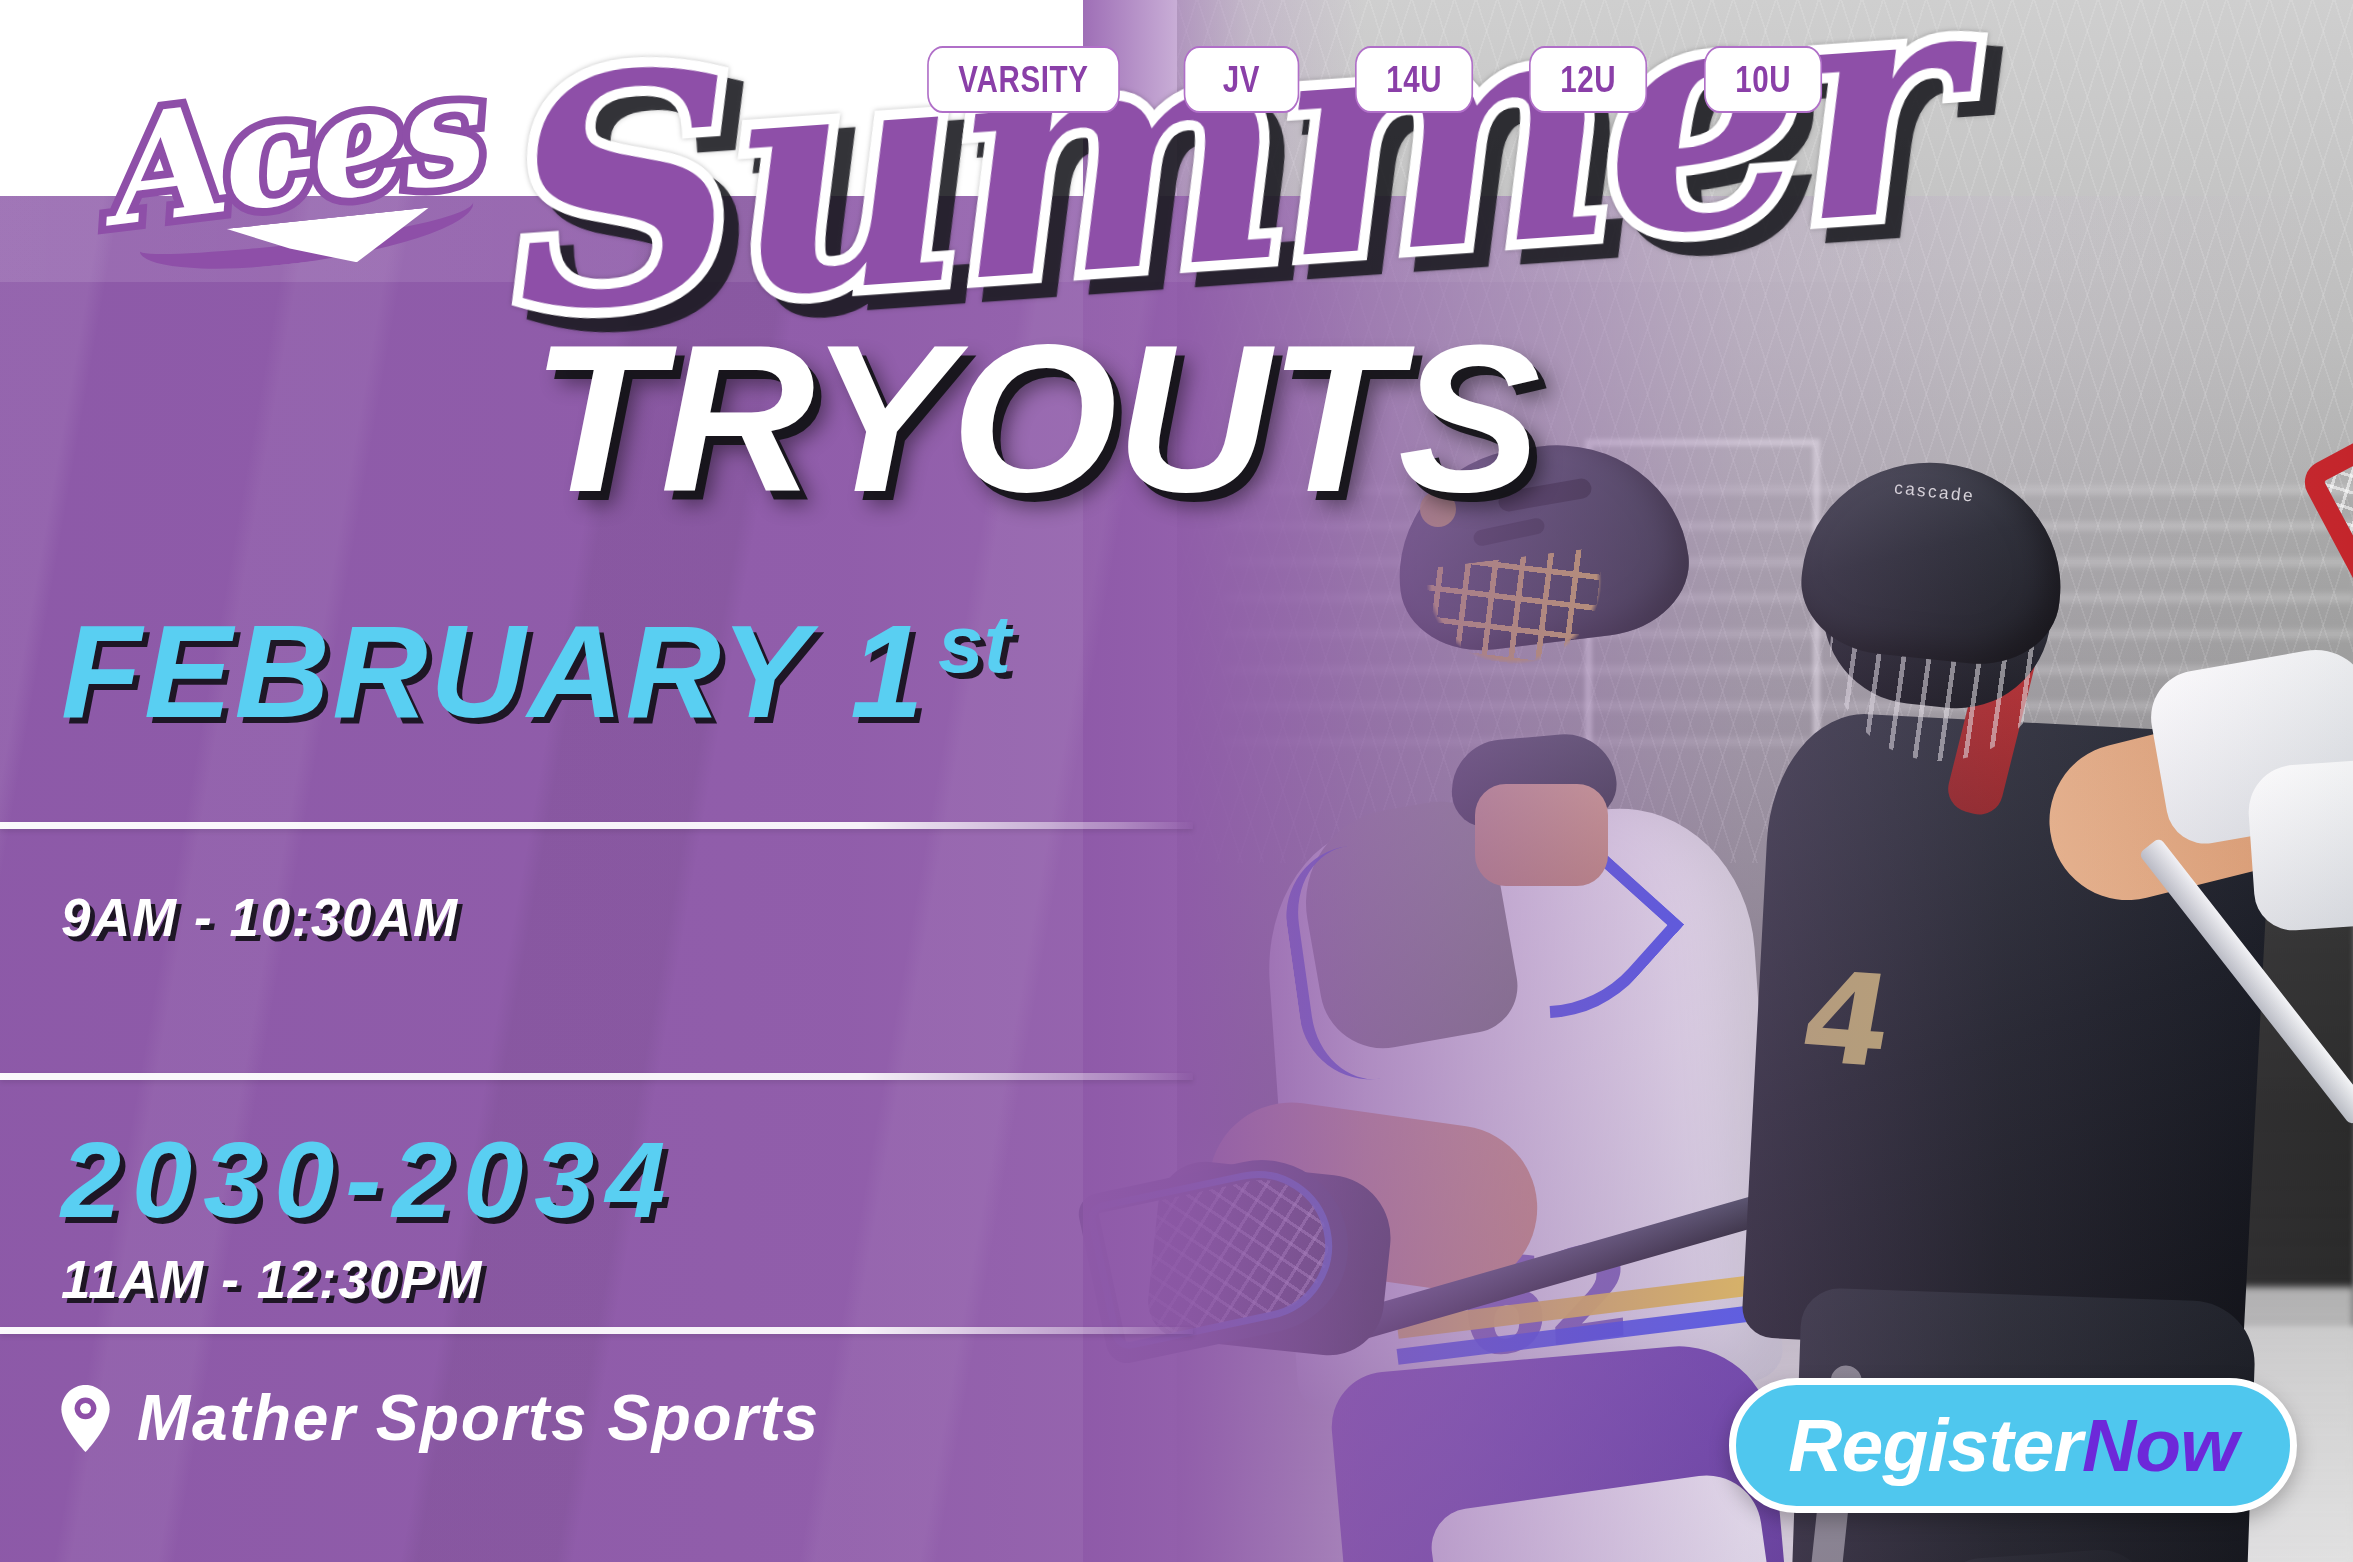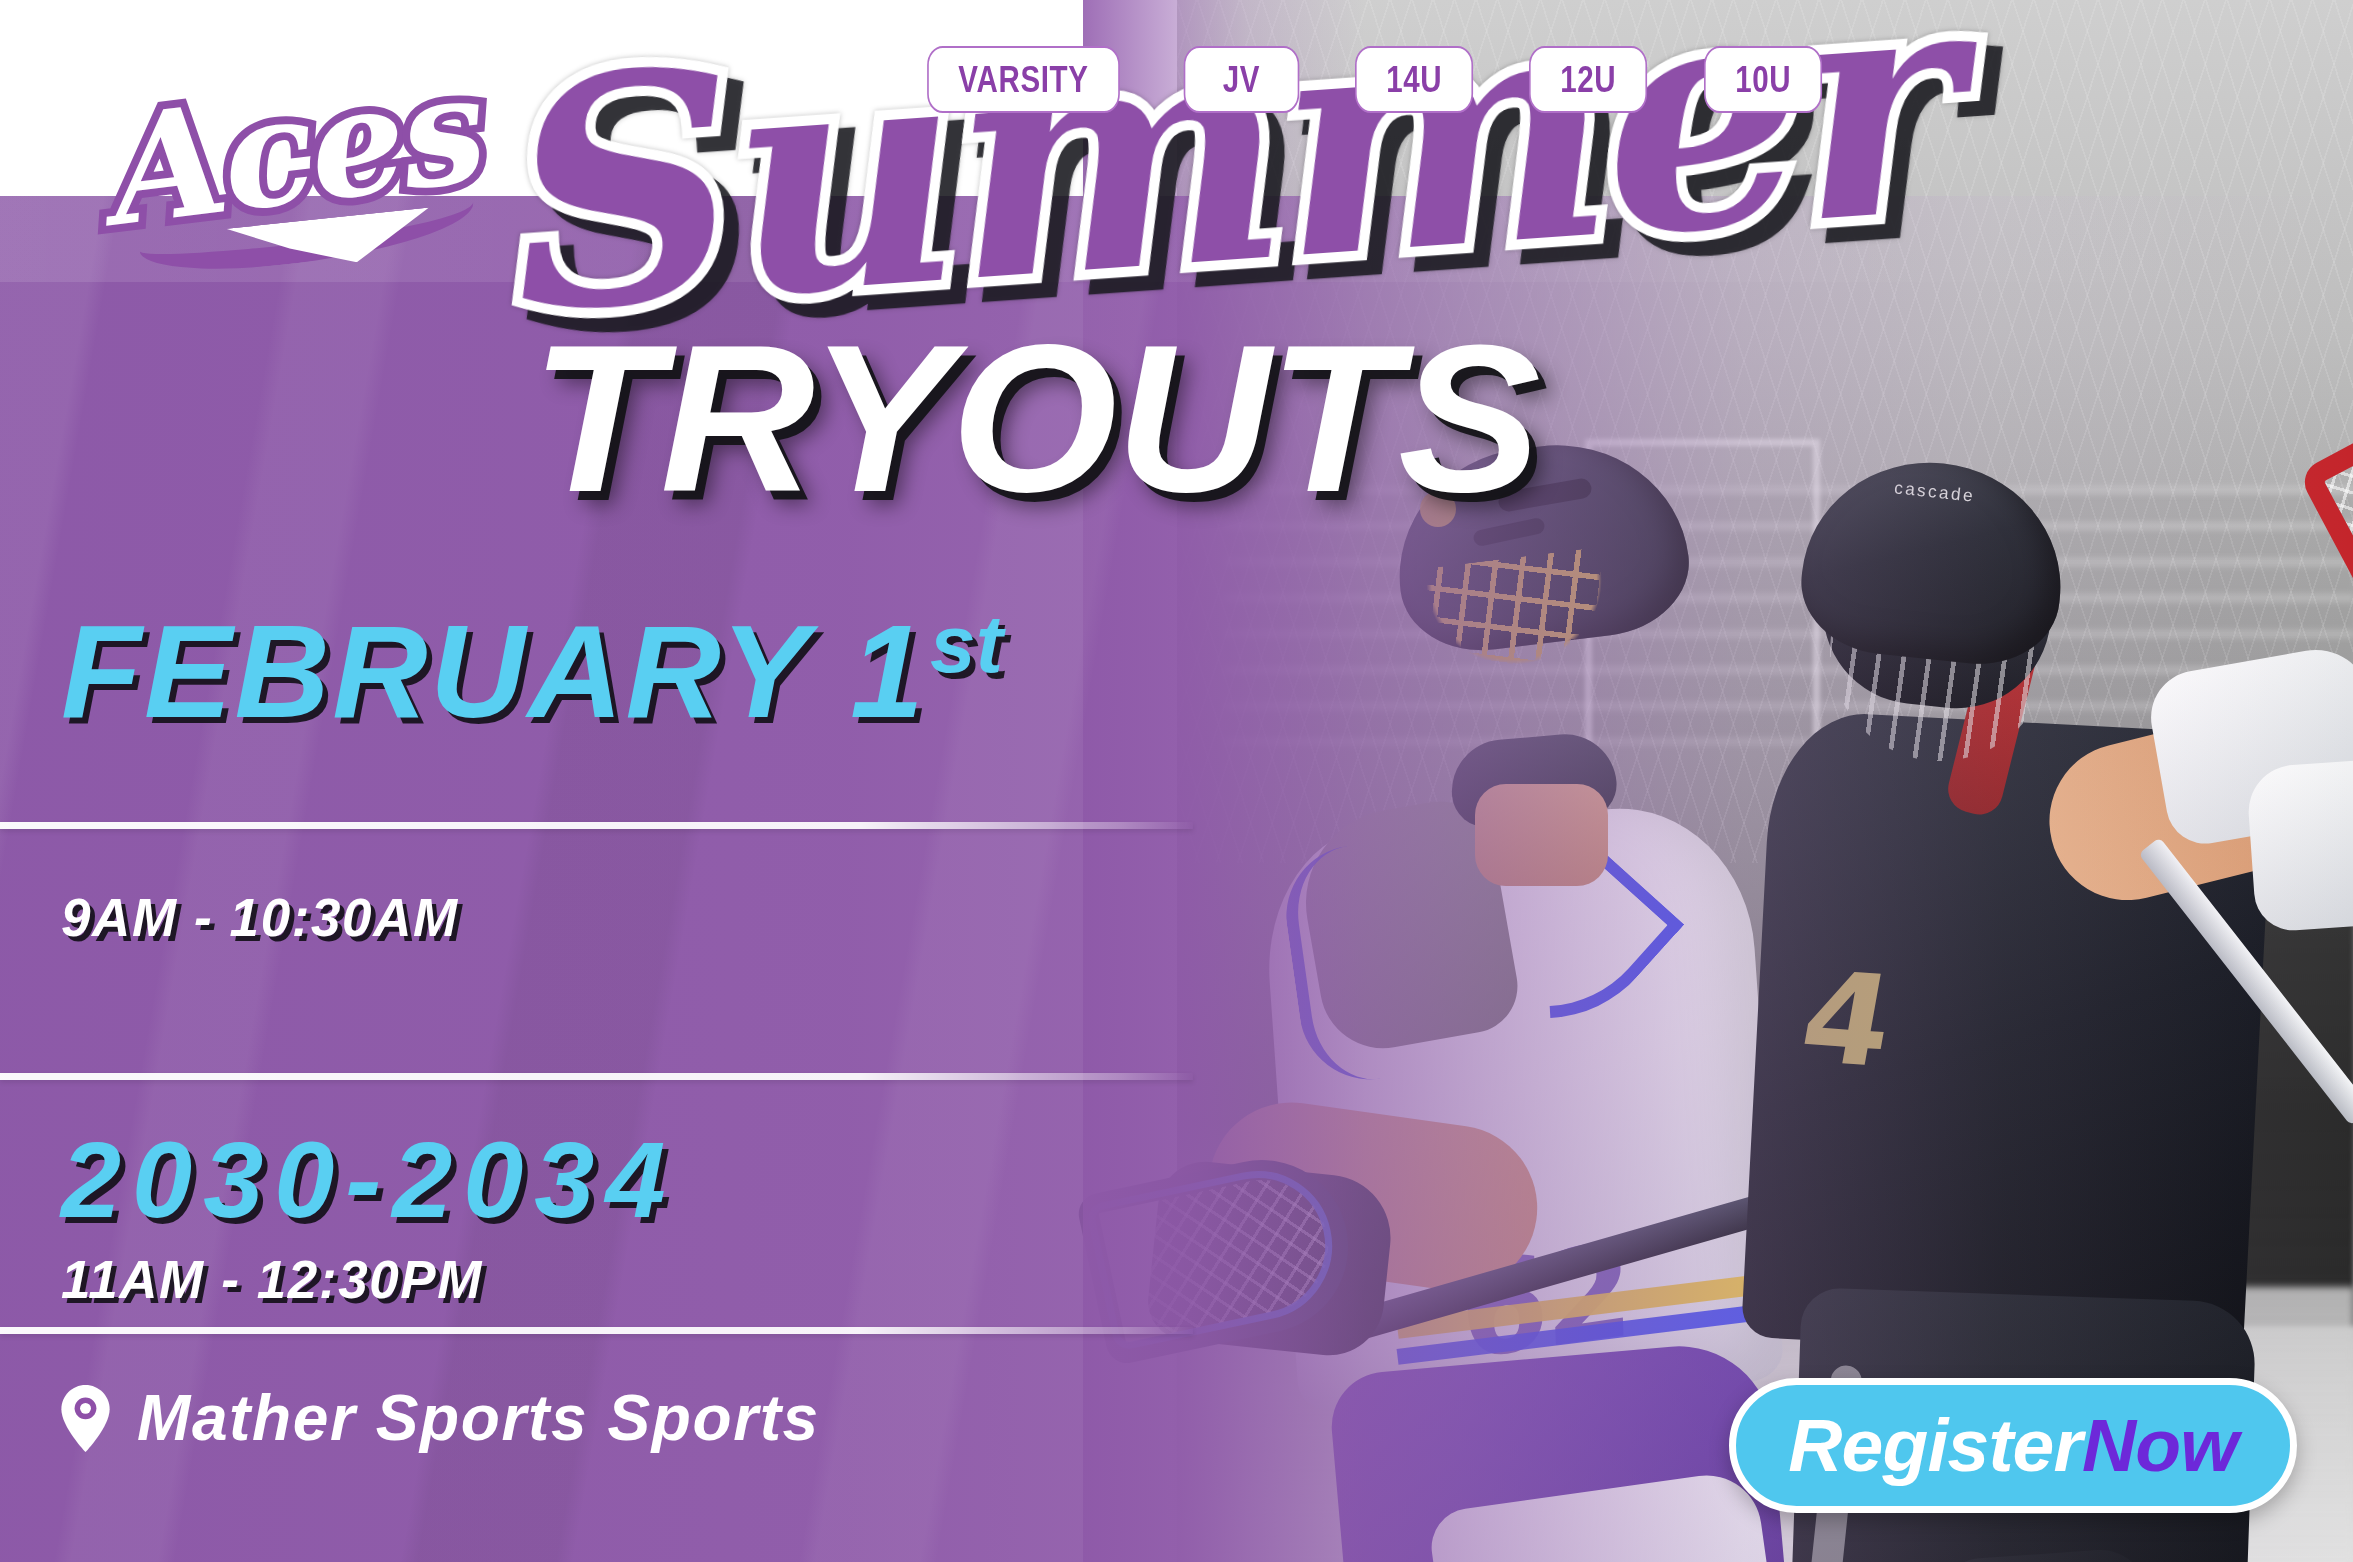--- a/index.html
+++ b/index.html
@@ -354,21 +354,21 @@
   
   .card { position:absolute; left:0; top:596px; width:1271px; z-index:35; }
 
   .date-line {
     position:absolute; left:61px; top:0; white-space:nowrap;
     font-family:"Liberation Sans", sans-serif; font-weight:bold; font-style:italic;
     font-size:132px; color:#59CFF2; letter-spacing:2.4px;
     text-shadow:5.5px 6.3px 0 rgba(10,10,14,.85);
   }
   .date-sup {
-    font-size:82px; vertical-align:super; letter-spacing:0px; margin-left:4px;
+    font-size:82px; vertical-align:super; letter-spacing:0px; margin-left:12px;
   }
 
   .divider {
     position:absolute; left:0; width:1193px; height:7px;
     background:linear-gradient(90deg, rgba(255,255,255,.96) 0%, rgba(255,255,255,.92) 72%, rgba(255,255,255,.28) 94%, rgba(255,255,255,0) 100%);
     box-shadow:0 2.4px 5.5px rgba(0,0,0,.10);
   }
   .d1 { top:226px; }
   .d2 { top:477px; }
   .d3 { top:731px; }

